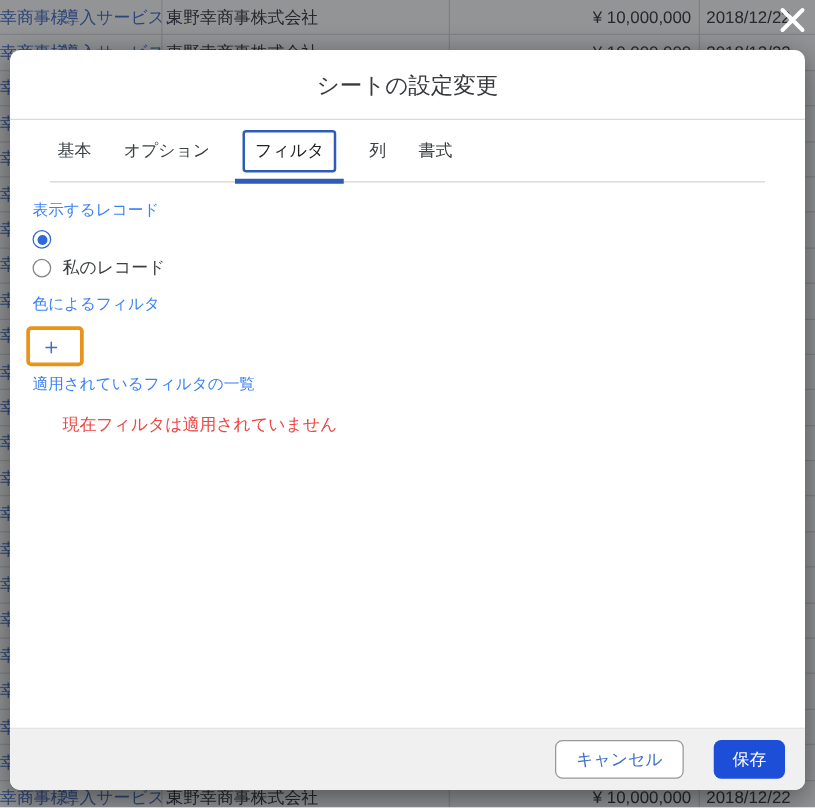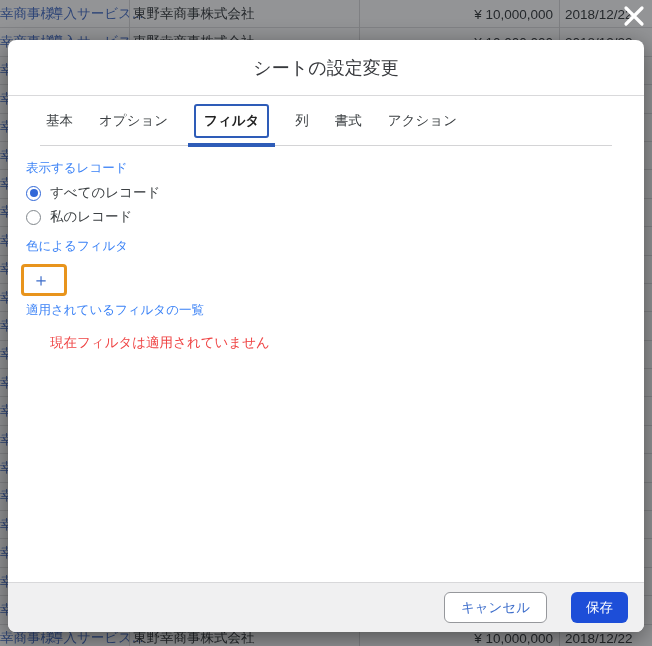--- a/index.html
+++ b/index.html
@@ -29,21 +29,21 @@
            display:flex; flex-direction:column; }
   .modal-header { height:56px; flex:0 0 56px; display:flex; align-items:center; justify-content:center;
                   border-bottom:1px solid #d9d9db; }
   .modal-title { font-size:18px; color:#37393d; }
 
   
   .tabs { position:relative; display:flex; align-items:center; height:50px; flex:0 0 50px;
           margin:0 32px; border-bottom:1px solid #d4d4d6; }
   .tab { margin-left:26px; font-size:13.5px; color:#3c4043; padding:8px 0; cursor:pointer; position:relative; white-space:nowrap; }
   .tab:first-child { margin-left:6px; }
-  .tab.active { font-weight:bold; color:#222; border:2px solid #2e5cb8; border-radius:3px; padding:6px 8px; }
+  .tab.active { font-weight:normal; color:#222; border:2px solid #2e5cb8; border-radius:3px; padding:6px 8px; }
   .tab.active::after { content:""; position:absolute; left:-8px; right:-8px; top:calc(100% + 7px);
                        height:4px; background:#2e5cb8; }
 
   
   .modal-body { flex:1 1 auto; padding:14px 16px 0 10px; }
   .section-label { font-size:12.5px; color:#3b82f6; margin:0 0 7px 8px; }
   .section-label.mt { margin-top:12px; }
   .radio-row { display:flex; align-items:center; gap:9px; margin:0 0 6px 8px; font-size:13.5px; color:#3c4043; cursor:pointer; }
   .radio { width:15px; height:15px; border-radius:50%; border:1.5px solid #80868b; background:#fff;
            display:inline-flex; align-items:center; justify-content:center; flex:0 0 15px; }
@@ -249,29 +249,27 @@
   <div class="modal-header">
     <div class="modal-title">シートの設定変更</div>
   </div>
 
   <div class="tabs">
     <div class="tab">基本</div>
     <div class="tab">オプション</div>
     <div class="tab active">フィルタ</div>
     <div class="tab">列</div>
     <div class="tab">書式</div>
-    <div class="tab">アクション</div>
   </div>
 
   <div class="modal-body">
     <div class="section-label">表示するレコード</div>
 
     <div class="radio-row">
       <span class="radio checked"></span>
-      <span>すべてのレコード</span>
     </div>
     <div class="radio-row">
       <span class="radio"></span>
       <span>私のレコード</span>
     </div>
 
     <div class="section-label mt">色によるフィルタ</div>
 
     <div class="apply-btn">
       <span class="plus-glyph">＋</span>

